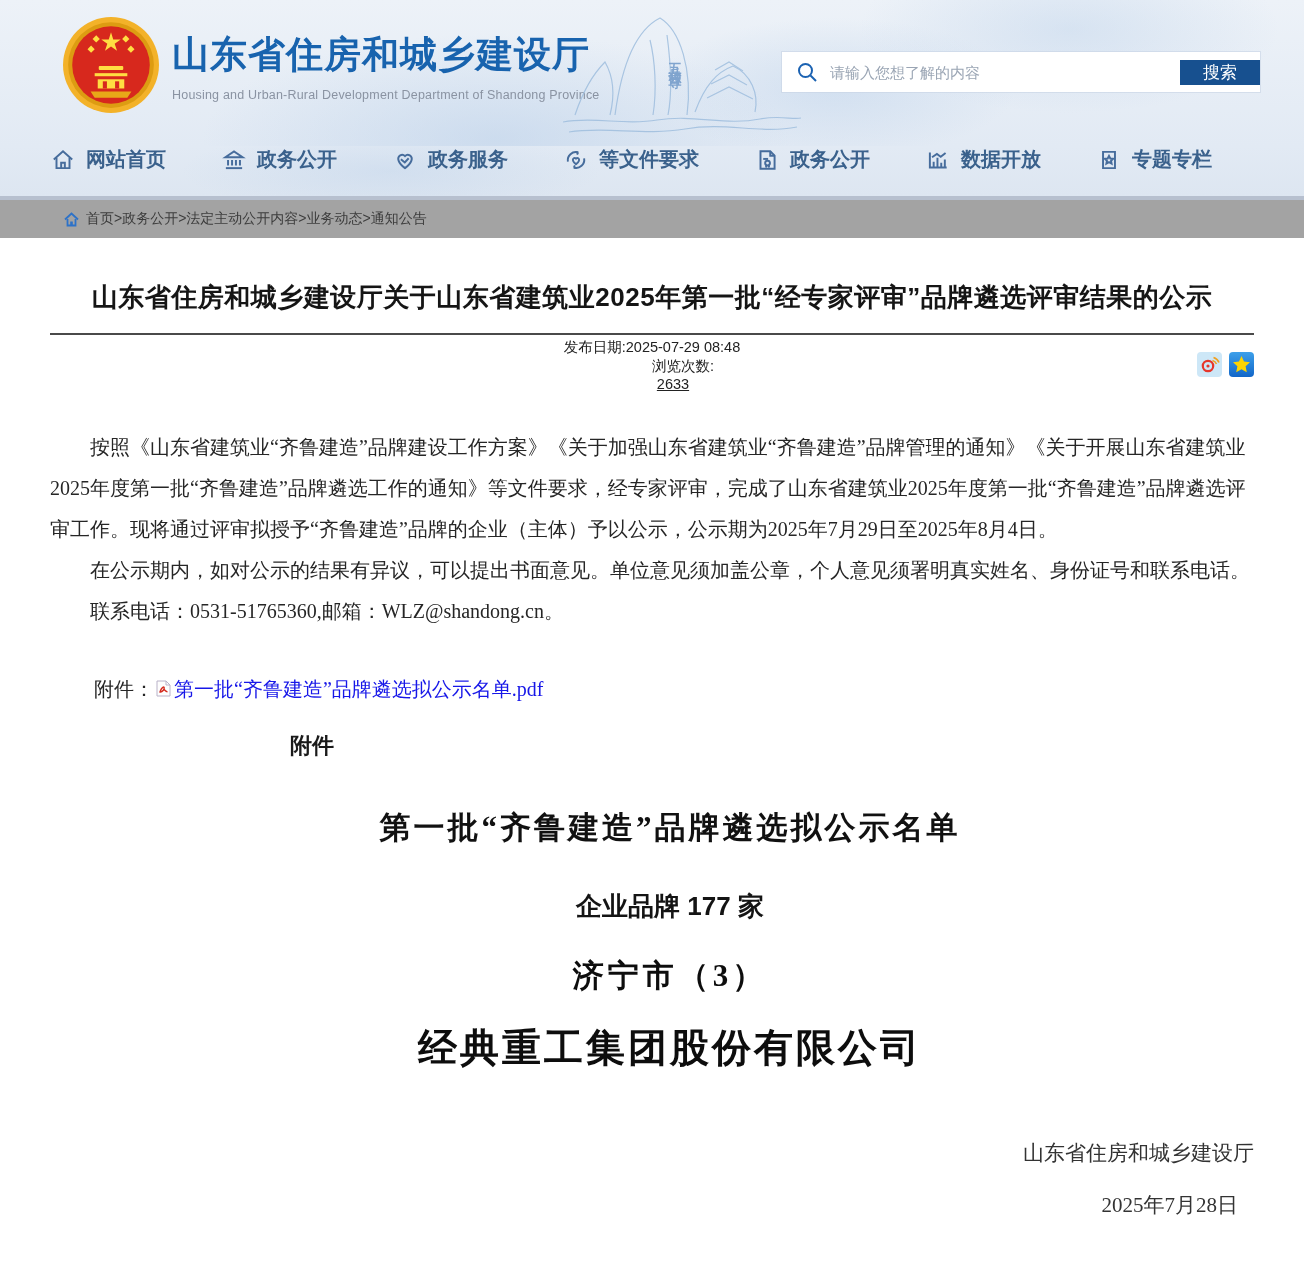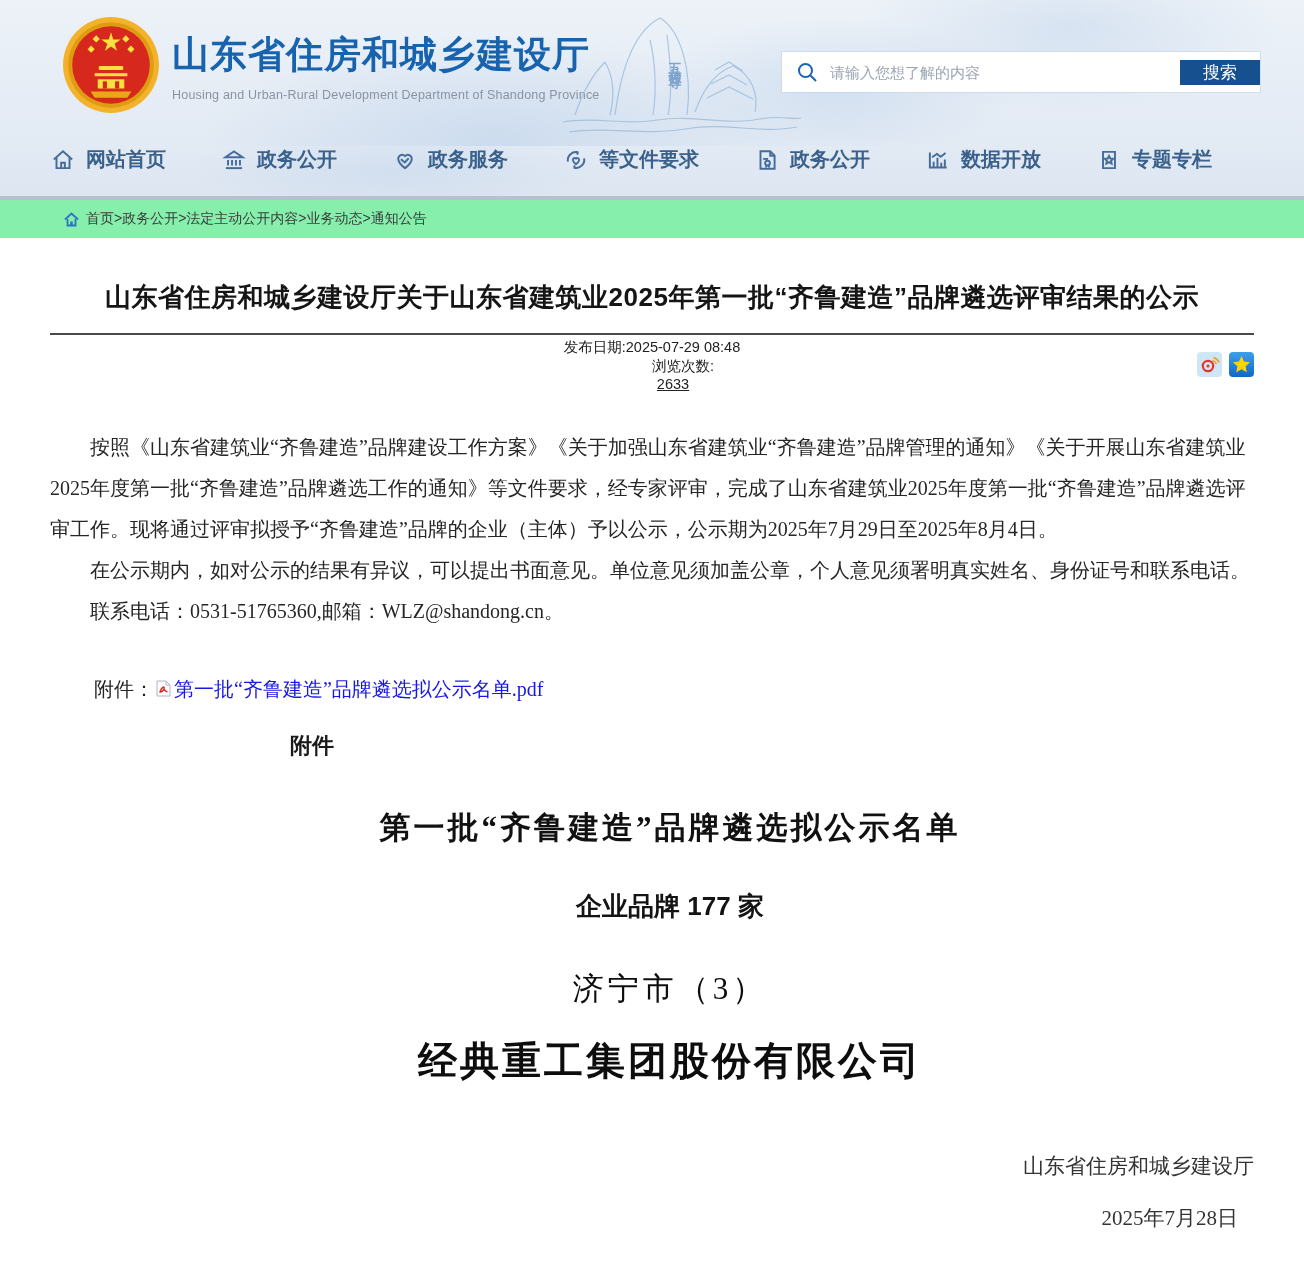--- a/index.html
+++ b/index.html
@@ -31,21 +31,21 @@
   
   .navbar { height:54px; display:flex; align-items:flex-start; justify-content:space-between;
     padding:0 92px 0 50px; border-bottom:4px solid #b7c0cf;
     background:
       radial-gradient(ellipse 300px 60px at 30% 50%, rgba(168,196,228,.25), transparent 70%),
       linear-gradient(#e2eaf4, #dde6f1); }
   .nav-item { display:flex; align-items:center; gap:10px; cursor:pointer;
     color:#3a618c; font-weight:bold; font-size:20px; white-space:nowrap; }
 
   
-  .breadcrumb { height:38px; background:#86efac; display:flex; align-items:center;
+  .breadcrumb { height:38px; background:#a3a3a3; display:flex; align-items:center;
     padding-left:64px; gap:7px; font-size:14px; color:#3c3c3c; }
 
   
   .container { width:1204px; margin:0 auto; }
   .article-title { padding-top:42px; text-align:center; font-size:26px; font-weight:bold;
     color:#151515; letter-spacing:.5px; }
   .divider { border-bottom:2px solid #4a4a4a; margin-top:18px; }
   .meta { position:relative; margin-top:12px; height:36px; display:flex;
     align-items:center; justify-content:center; font-size:14.5px; color:#222;flex-direction:column; }
   .meta .views-label { margin-left:62px; }
@@ -64,22 +64,22 @@
   .attach-link { color:#1717e8; cursor:pointer; text-decoration:none; }
 
   
   .doc { margin-top:28px; }
   .doc-appendix { margin-left:240px; font-size:22px; font-weight:bold; color:#1a1a1a; }
   .doc-title { margin-top:46px; text-align:center; transform:translateX(18px);
     font-family:"Liberation Serif","DejaVu Serif",serif; font-weight:bold;
     font-size:31px; letter-spacing:3px; color:#111; }
   .doc-count { margin-top:40px; text-align:center; transform:translateX(18px);
     font-size:26px; font-weight:bold; color:#141414; }
-  .doc-city { margin-top:44px; text-align:center; transform:translateX(18px);
-    font-family:"Liberation Serif","DejaVu Serif",serif; font-weight:normal;
+  .doc-city { margin-top:31px; text-align:center; transform:translateX(18px);
+    font-family:"Liberation Serif","DejaVu Serif",serif; font-weight:bold;
     font-size:31px; letter-spacing:4px; color:#0d0d0d; }
   .doc-company { margin-top:24px; text-align:center; transform:translateX(18px);
     font-family:"Liberation Serif","DejaVu Serif",serif; font-weight:bold;
     font-size:39px; letter-spacing:3px; color:#0d0d0d; }
 
   .sign { margin-top:64px; text-align:right; font-family:"Liberation Serif","DejaVu Serif",serif;
     font-size:21px; color:#333; }
   .sign-date { margin-top:24px; padding-right:16px; }
 </style>
 </head>
@@ -194,21 +194,21 @@
   <svg width="15" height="15" viewBox="0 0 15 15">
     <path d="M1 7.5 L7.5 1.5 L14 7.5" fill="none" stroke="#2d72c8" stroke-width="1.8"></path>
     <path d="M3.5 7 V13.5 H11.5 V7" fill="none" stroke="#2d72c8" stroke-width="1.8"></path>
     <rect x="6.2" y="9.5" width="2.6" height="4" fill="#2d72c8"></rect>
   </svg>
   <span>首页&gt;政务公开&gt;法定主动公开内容&gt;业务动态&gt;通知公告</span>
 </div>
 
 <div class="container">
 
-  <h1 class="article-title">山东省住房和城乡建设厅关于山东省建筑业2025年第一批“齐鲁建造”品牌遴选评审结果的公示</h1>
+  <h1 class="article-title">山东省住房和城乡建设厅关于山东省建筑业2025年第一批“经专家评审”品牌遴选评审结果的公示</h1>
   <div class="divider"></div>
 
   <div class="meta">
     <span>发布日期:2025-07-29 08:48</span>
     <span class="views-label">浏览次数:</span>
     <span class="views-count">2633</span>
     <span class="share">
       <span style="background:#cde7f7; position:relative;">
         <svg width="25" height="25" viewBox="0 0 25 25">
           <circle cx="11" cy="14" r="5.2" fill="none" stroke="#e6362b" stroke-width="2.2"></circle>

